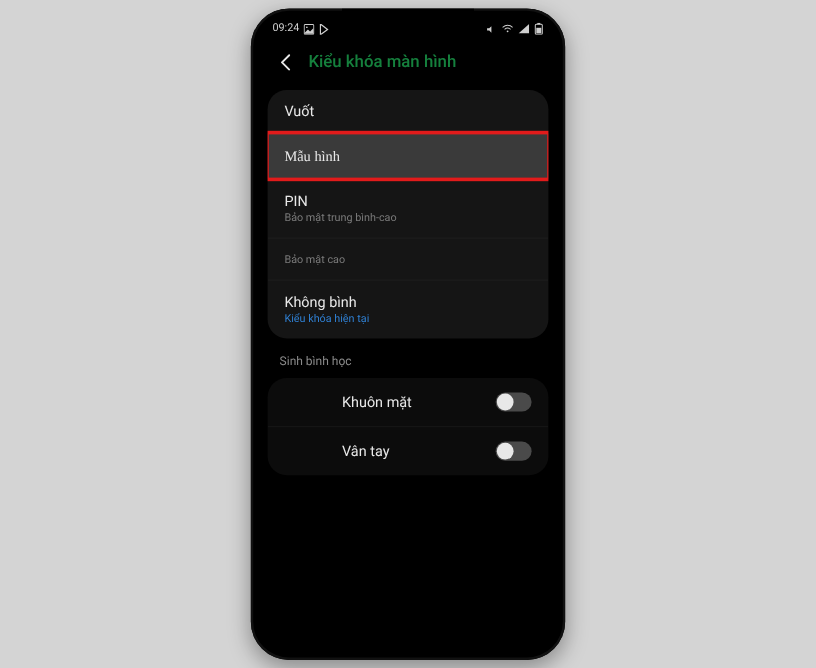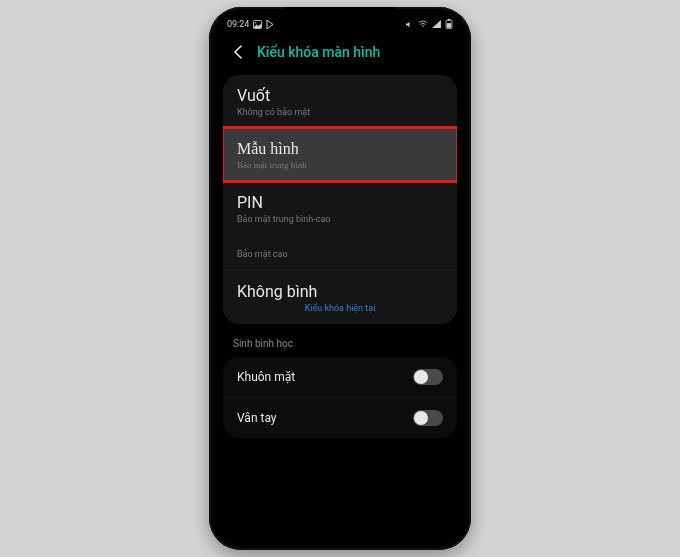--- a/index.html
+++ b/index.html
@@ -54,35 +54,35 @@
   .status-right { display:flex; align-items:center; gap:4px; }
   .status-icon { display:inline-flex; }
   .header {
     display: flex;
     align-items: center;
     gap: 10px;
     padding: 10px 14px 14px 14px;
   }
   .back-btn { display: inline-flex; align-items:center; justify-content:center; width:18px; height:18px; }
   .back-btn svg { width: 8px; height: 14px; }
-  .header-title { font-size: 14px; font-weight: 500; color: #14b8a6; }
+  .header-title { font-size: 14px; font-weight: 500; color: #15803d; }
   .card {
     background: #151515;
     margin: 0 8px;
     border-radius: 16px;
     overflow: hidden;
   }
   .option {
     padding: 11px 14px;
     border-top: 1px solid rgba(255,255,255,0.03);
   }
   .option:first-child { border-top: none; }
-  .option-title { font-size: 16px; color: #e8e8e8; font-weight: 400; }
+  .option-title { font-size: 12px; color: #e8e8e8; font-weight: 400; }
   .option-sub { font-size: 9px; color: #7a7a7a; margin-top: 2px; }
-  .option-sub.blue { color: #2f7fd1; text-align: center; }
+  .option-sub.blue { color: #2f7fd1; }
   .option.highlighted {
     background: #3a3a3a;
     outline: 3px solid #e21b1b;
     outline-offset: -1px;
     position: relative;
     z-index: 2;
     font-family: Liberation Serif, serif;
   }
   .section-label {
     font-size: 10px;
@@ -96,21 +96,21 @@
     overflow: hidden;
   }
   .toggle-row {
     display: flex;
     align-items: center;
     justify-content: space-between;
     padding: 12px 14px;
     border-top: 1px solid rgba(255,255,255,0.04);
   }
   .toggle-row:first-child { border-top: none; }
-  .toggle-label { font-size: 12px; color: #e8e8e8; }
+  .toggle-label { font-size: 12px; color: #e8e8e8; margin-left: 48px; }
   .switch {
     width: 30px; height: 16px;
     background: #4a4a4a;
     border-radius: 10px;
     position: relative;
   }
   .switch::after {
     content: "";
     position: absolute;
     width: 14px; height: 14px;
@@ -176,25 +176,23 @@
         <svg viewBox="0 0 8 14">
             <path d="M7 1 L1 7 L7 13" fill="none" stroke="#e6e6e6" stroke-width="1.6" stroke-linecap="round" stroke-linejoin="round"></path>
           </svg>
       </span>
       <span class="header-title">Kiểu khóa màn hình</span>
     </div>
 
     <div class="card">
       <div class="option">
         <div class="option-title">Vuốt</div>
-        <div class="option-sub">Không có bảo mật</div>
       </div>
       <div class="option highlighted">
         <div class="option-title">Mẫu hình</div>
-        <div class="option-sub">Bảo mật trung bình</div>
       </div>
       <div class="option">
         <div class="option-title">PIN</div>
         <div class="option-sub">Bảo mật trung bình-cao</div>
       </div>
       <div class="option">
         <div class="option-sub">Bảo mật cao</div>
       </div>
       <div class="option">
         <div class="option-title">Không bình</div>

